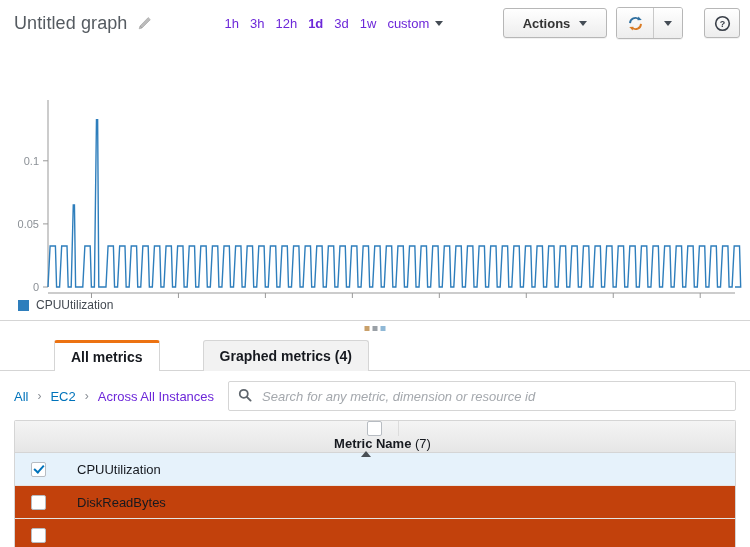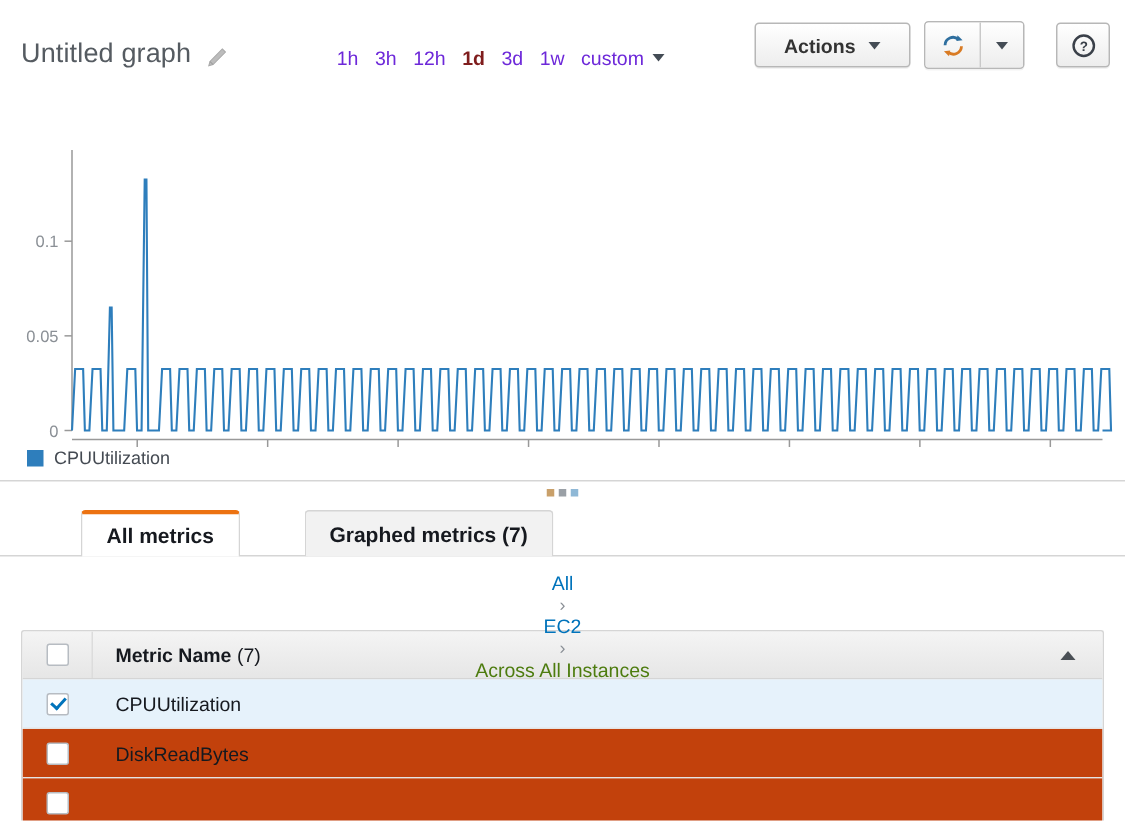--- a/index.html
+++ b/index.html
@@ -14,21 +14,21 @@
     font-family: "Liberation Sans", sans-serif;
     font-size: 13px;
     color: #333333;
     -webkit-font-smoothing: antialiased;
   }
 
   
   .header {
     height: 46px;
     display: flex;
-    align-items: flex-end;
+    align-items: center;
     padding: 0 10px 0 14px;
     box-sizing: border-box;
     position: relative;
   }
   .graph-title {
     font-size: 18px;
     color: #555b61;
     font-weight: normal;
     letter-spacing: 0.1px;
     white-space: nowrap;
@@ -47,21 +47,21 @@
     margin-left: 72px;
     white-space: nowrap;
   }
   .range-item {
     font-size: 13px;
     color: #6d28d9;
     cursor: pointer;
     user-select: none;
   }
   .range-item.active {
-    color: #7f1d1d;
+    color: #6d28d9;
     font-weight: bold;
   }
   .range-custom {
     display: flex;
     align-items: center;
     gap: 6px;
     cursor: pointer;
   }
   .caret-down {
     width: 0; height: 0;
@@ -208,30 +208,29 @@
 
   
   .content-panel {
     padding: 10px 14px 0 14px;
   }
   .crumbrow {
     display: flex;
     align-items: center;
     gap: 0;
     height: 30px;
-    flex-direction: column;
   }
   .crumb {
     font-size: 13px;
     color: #0073bb;
     cursor: pointer;
     white-space: nowrap;
   }
   .crumb.current {
-    color: #4d7c0f;
+    color: #6d28d9;
     cursor: default;
   }
   .crumb-sep {
     color: #8a8f96;
     font-size: 12px;
     padding: 0 9px;
     user-select: none;
   }
   .searchbox {
     flex: 1;
@@ -268,20 +267,21 @@
     border-bottom: none;
     border-radius: 2px 2px 0 0;
     overflow: hidden;
   }
   .t-head {
     display: flex;
     align-items: center;
     height: 31px;
     background: linear-gradient(to bottom, #f4f4f4 0%, #e6e6e6 100%);
     border-bottom: 1px solid #d5d5d5;
+    flex-direction: column;
   }
   .t-cb-cell {
     width: 47px;
     display: flex;
     align-items: center;
     justify-content: center;
     border-right: 1px solid #d5d5d5;
     height: 100%;
     box-sizing: border-box;
   }
@@ -433,32 +433,41 @@
 <div class="panel-divider">
   <div class="drag-handle">
     <i></i>
     <i></i>
     <i></i>
   </div>
 </div>
 
 <div class="tabs">
   <div class="tab active">All metrics</div>
-  <div class="tab">Graphed metrics (7)</div>
+  <div class="tab">Graphed metrics (4)</div>
 </div>
 <div class="tabs-underline"></div>
 
 <div class="content-panel">
   <div class="crumbrow">
     <span class="crumb">All</span>
     <span class="crumb-sep">›</span>
     <span class="crumb">EC2</span>
     <span class="crumb-sep">›</span>
     <span class="crumb current">Across All Instances</span>
 
+    <div class="searchbox">
+      <span>
+        <svg width="14" height="14" viewBox="0 0 16 16">
+          <circle cx="6.6" cy="6.6" r="4.6" fill="none" stroke="#5f666d" stroke-width="2"></circle>
+          <line x1="10.1" y1="10.1" x2="14.4" y2="14.4" stroke="#5f666d" stroke-width="2.2" stroke-linecap="round"></line>
+        </svg>
+      </span>
+      <input type="text" placeholder="Search for any metric, dimension or resource id" style="">
+    </div>
   </div>
 
   <div class="metrics-table">
     <div class="t-head">
       <div class="t-cb-cell">
         <span class="cb"></span>
       </div>
       <div class="t-title">
         <span>Metric Name</span>
         <span class="count">(7)</span>

